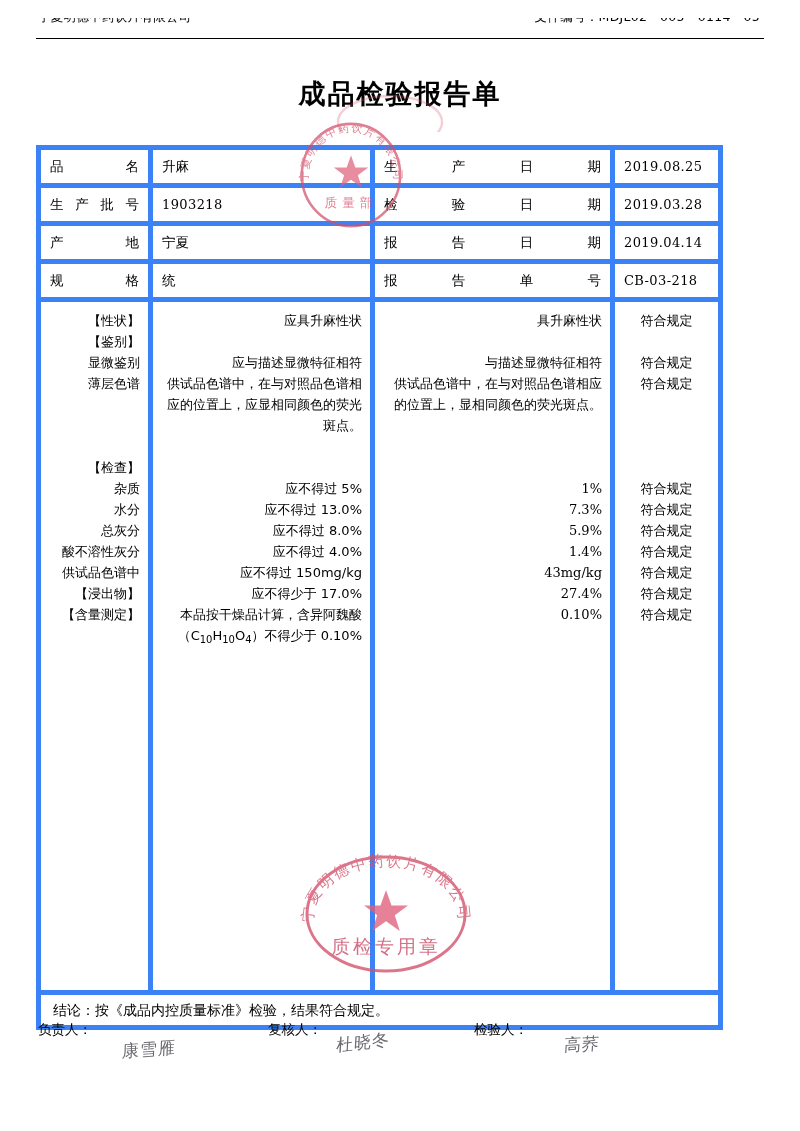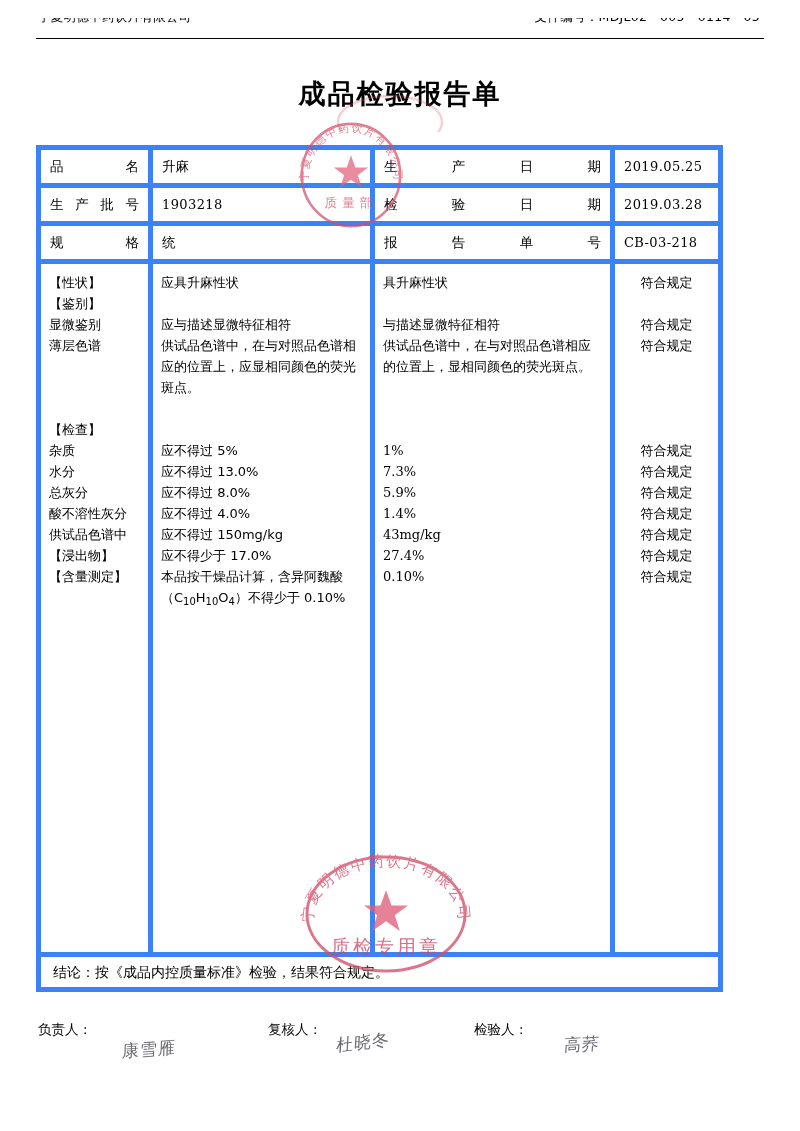--- a/index.html
+++ b/index.html
@@ -101,21 +101,21 @@
     border-bottom: 1px solid #000;
     padding-bottom: 1px;
   }
 
   
   .body-cell {
     height: 680px;
     padding: 8px 0 0 0 !important;
     vertical-align: top;
   }
-  .rows { position: relative; }
+  .rows { position: relative; text-align: right; }
   .r {
     display: block;
     height: 21px;
     line-height: 21px;
     font-size: 13px;
     padding: 0 8px;
     white-space: nowrap;
     overflow: visible;
   }
   .r.wrap { white-space: normal; }
@@ -218,27 +218,33 @@
       <col style="width:222px">
       <col style="width:240px">
       <col style="width:108px">
     </colgroup>
     <tbody>
 
       <tr>
         <td class="lbl">品名</td>
         <td class="val">升麻</td>
         <td class="lbl">生产日期</td>
-        <td class="val num">2019.05.25</td>
+        <td class="val num">2019.08.25</td>
       </tr>
       <tr>
         <td class="lbl">生产批号</td>
         <td class="val num">1903218</td>
         <td class="lbl">检验日期</td>
         <td class="val num">2019.03.28</td>
+      </tr>
+      <tr>
+        <td class="lbl">产地</td>
+        <td class="val">宁夏</td>
+        <td class="lbl">报告日期</td>
+        <td class="val num">2019.04.14</td>
       </tr>
       <tr>
         <td class="lbl">规格</td>
         <td class="val">统</td>
         <td class="lbl">报告单号</td>
         <td class="val num">CB-03-218</td>
       </tr>
 
 
       <tr>

